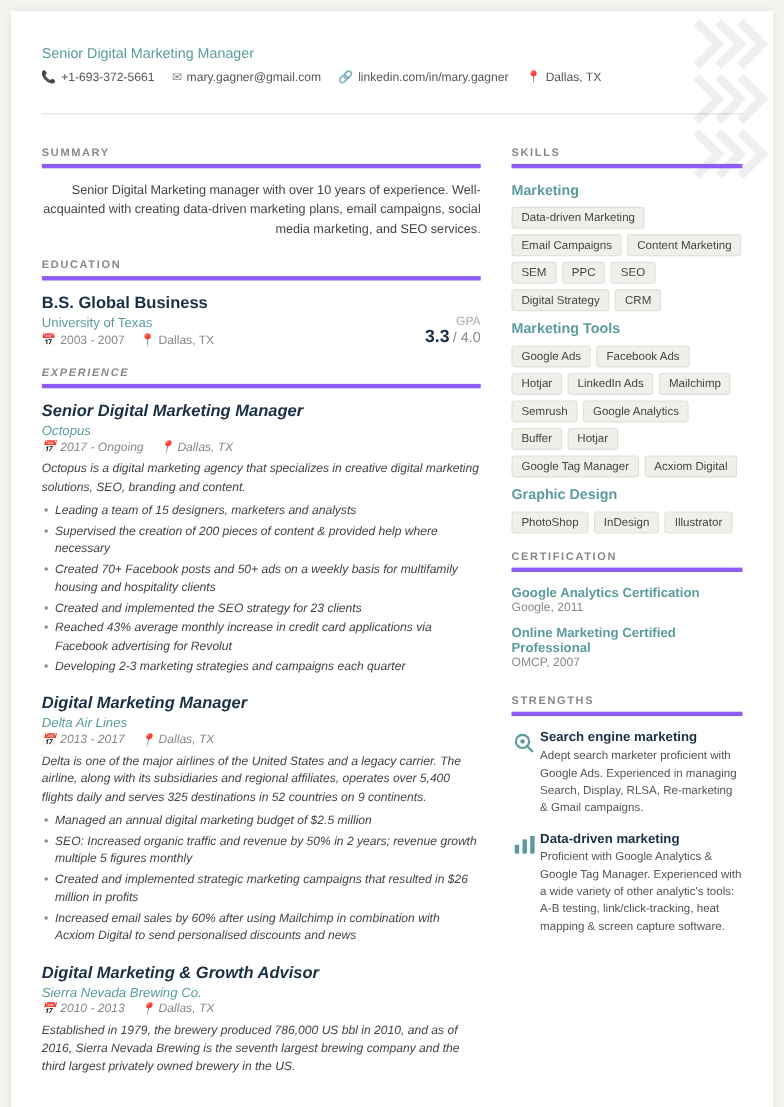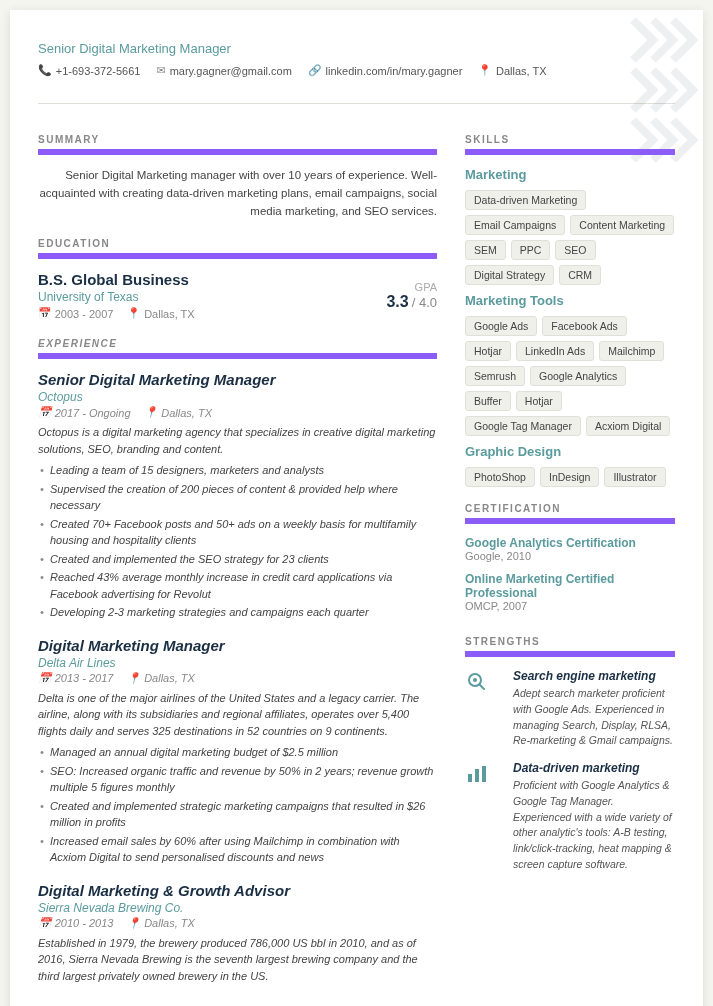--- a/index.html
+++ b/index.html
@@ -80,42 +80,42 @@
       font-size: 11px;
       color: #888;
     }
     
     .section-title {
       font-size: 10px;
       font-weight: 600;
       letter-spacing: 1.5px;
       color: #888;
       text-transform: uppercase;
-      border-bottom: 6px solid #8b5cf6;
+      border-bottom: 4px solid #8b5cf6;
       padding-bottom: 4px;
       margin-bottom: 12px;
     }
     
     .summary-section {
       margin-bottom: 18px;
     }
     .summary-text {
       font-size: 11.5px;
       color: #444;
       line-height: 1.55;
       text-align: right;
     }
     
     .education-section {
       margin-bottom: 18px;
     }
     .edu-row {
       display: flex;
       justify-content: space-between;
-      align-items: center;
+      align-items: flex-end;
     }
     .edu-degree {
       font-size: 15px;
       font-weight: 700;
       color: #1a2e44;
     }
     .edu-gpa-block {
       text-align: right;
       font-size: 11px;
       color: #888;
@@ -226,23 +226,22 @@
       color: #5b9b9e;
     }
     .cert-org {
       font-size: 11px;
       color: #888;
     }
     
     .strengths-section {}
     .strength-item {
       display: flex;
-      gap: 24px;
+      gap: 2px;
       margin-bottom: 12px;
-      font-style: italic;
     }
     .strength-icon {
       width: 24px;
       height: 24px;
       flex-shrink: 0;
       margin-top: 1px;
     }
     .strength-name {
       font-size: 12px;
       font-weight: 700;
@@ -443,21 +442,21 @@
           <span class="skill-tag">PhotoShop</span>
           <span class="skill-tag">InDesign</span>
           <span class="skill-tag">Illustrator</span>
         </div>
       </div>
 
       <div class="cert-section">
         <div class="section-title">CERTIFICATION</div>
         <div class="cert-item">
           <div class="cert-name">Google Analytics Certification</div>
-          <div class="cert-org">Google, 2010</div>
+          <div class="cert-org">Google, 2011</div>
         </div>
         <div class="cert-item">
           <div class="cert-name">Online Marketing Certified Professional</div>
           <div class="cert-org">OMCP, 2007</div>
         </div>
       </div>
 
       <div class="strengths-section">
         <div class="section-title">STRENGTHS</div>
 

